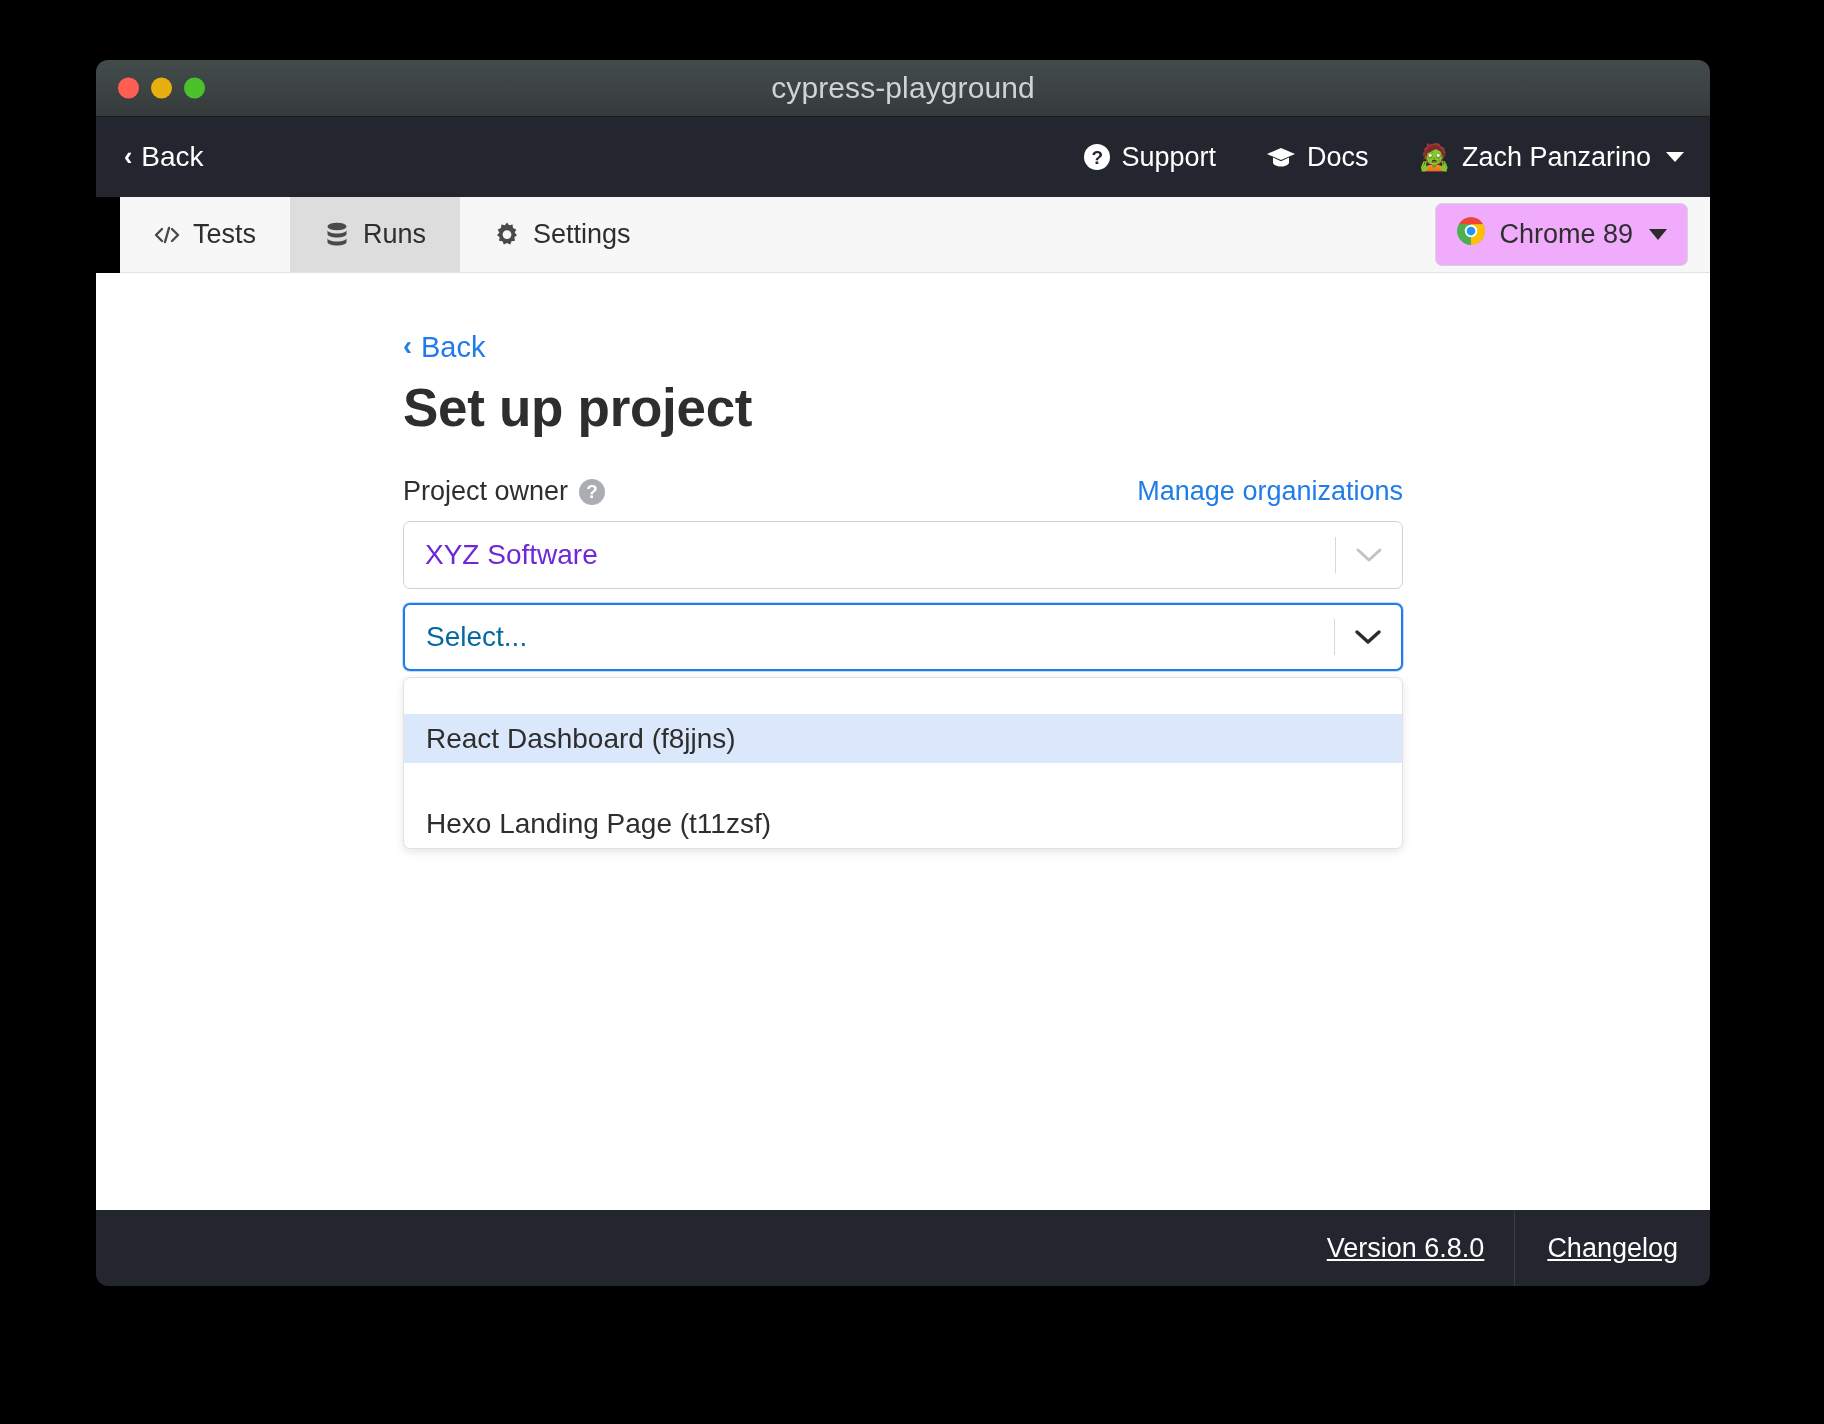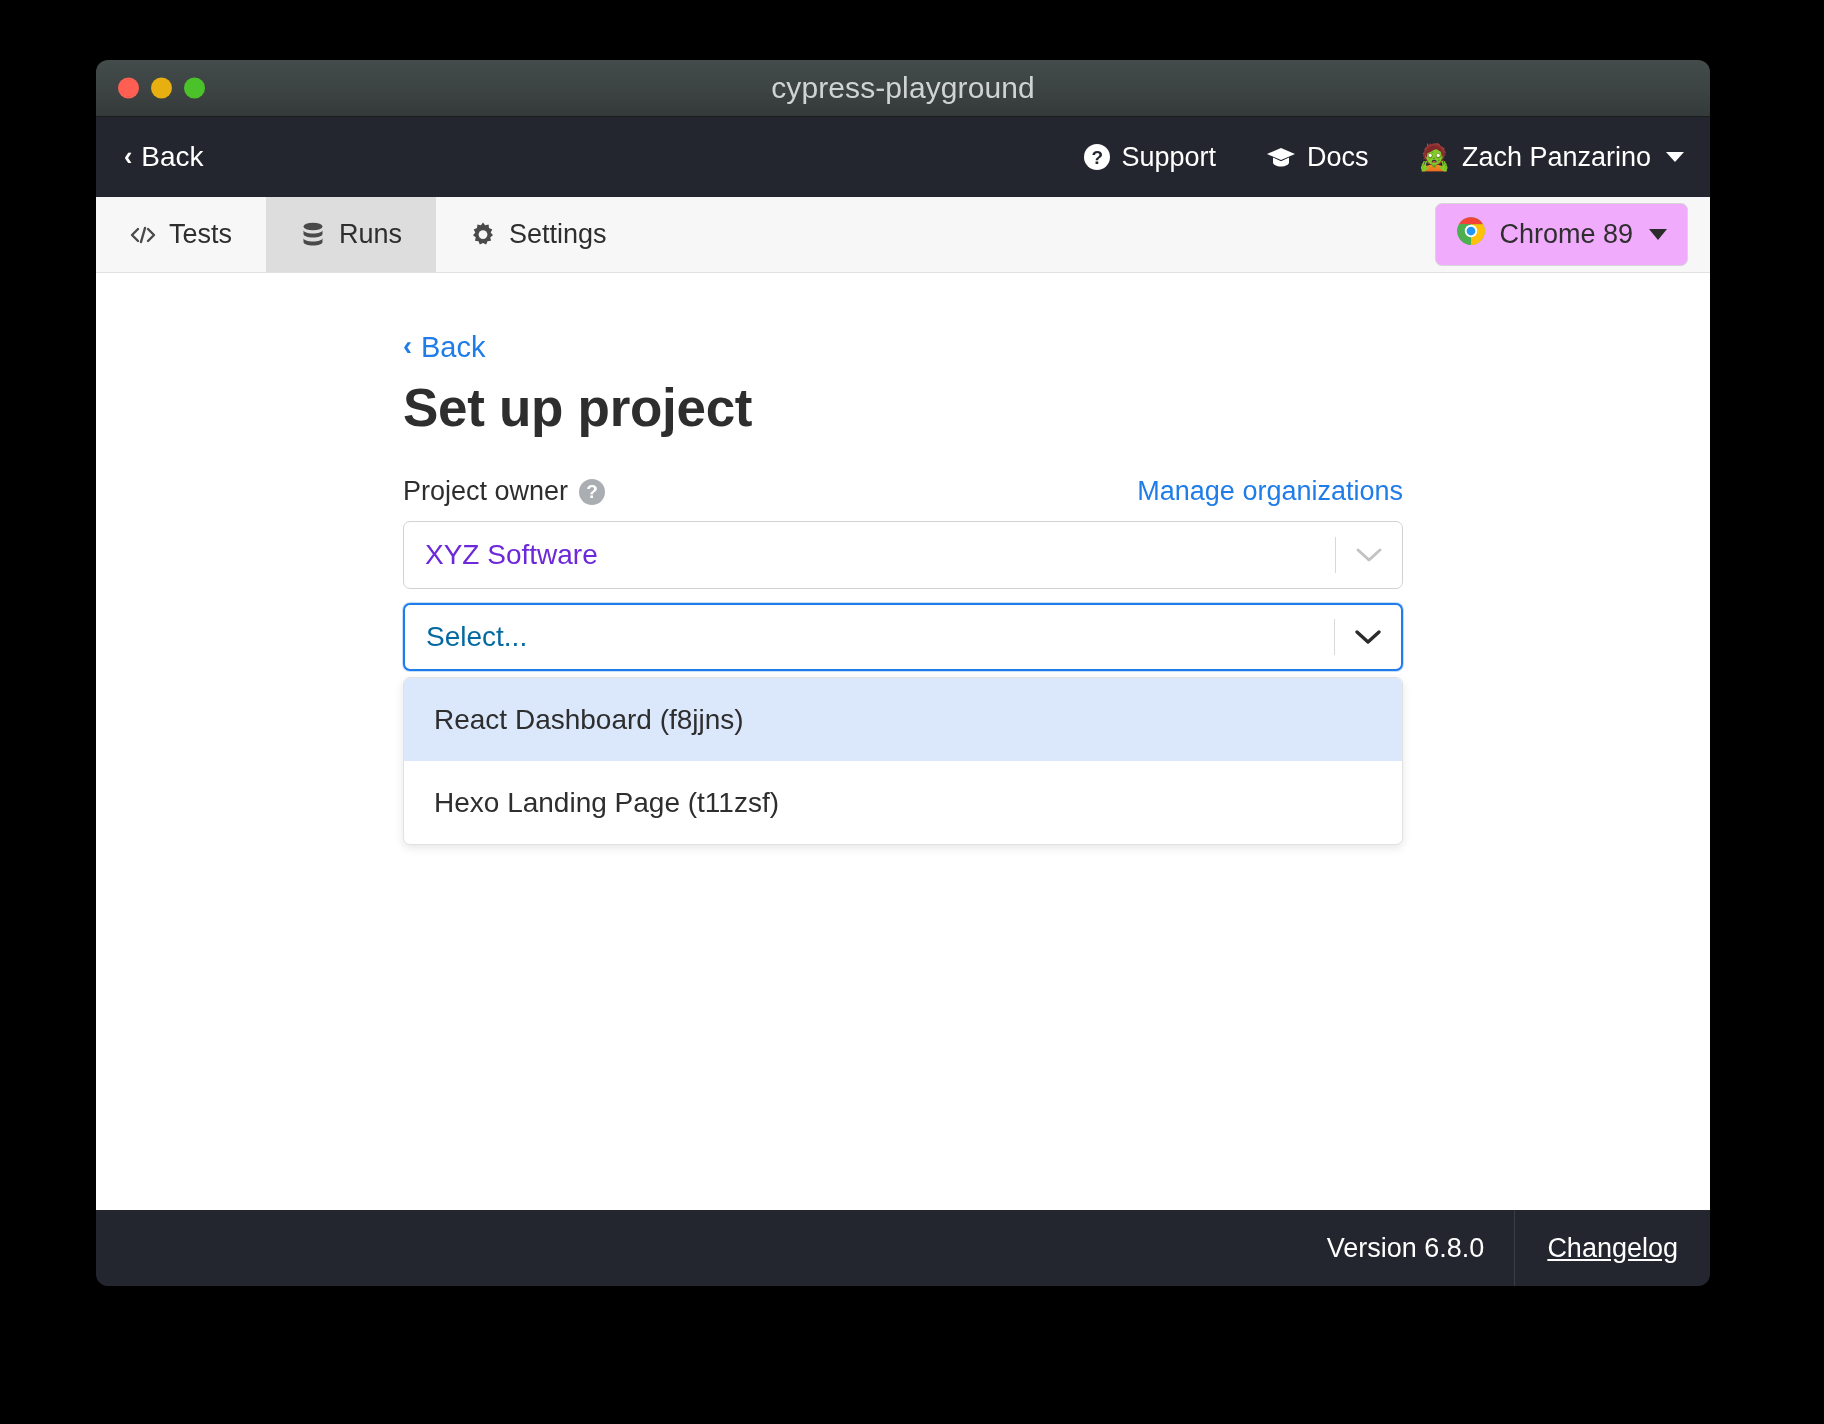--- a/index.html
+++ b/index.html
@@ -119,20 +119,21 @@
   }
 
   
   .tabbar {
     flex: 0 0 76px;
     background: #f7f7f7;
     border-bottom: 1px solid #e2e2e2;
     display: flex;
     align-items: stretch;
     padding-right: 22px;
+    margin-left: 24px;
   }
   .tab {
     display: flex;
     align-items: center;
     gap: 13px;
     padding: 0 34px;
     font-size: 27px;
     color: #2e2e2e;
     cursor: pointer;
     user-select: none;
@@ -269,45 +270,47 @@
   
   .dropdown-menu {
     margin-top: 6px;
     border: 1px solid #e1e1e1;
     border-radius: 7px;
     background: #ffffff;
     overflow: hidden;
     box-shadow: 0 3px 10px rgba(0,0,0,0.10);
   }
   .dropdown-option {
-    height: 83px;
-    display: flex;
-    align-items: center;
-    padding-left: 30px;
+    height: 49px;
+    display: flex;
+    align-items: center;
+    padding-left: 22px;
     font-size: 28px;
     color: #2e2e2e;
     cursor: pointer;
+    margin-top: 36px;
   }
   .dropdown-option.highlighted { background: #dbe7fb; }
 
   
   .footer {
     flex: 0 0 76px;
     background: #24262f;
     display: flex;
     align-items: stretch;
     justify-content: flex-end;
     color: #ffffff;
     font-size: 27px;
   }
   .footer-version {
     display: flex;
     align-items: center;
     padding: 17px 30px;
     border-right: 1px solid #3a3d46;
+    text-decoration: underline;
   }
   .footer-changelog {
     display: flex;
     align-items: center;
     padding: 16px 32px;
     cursor: pointer;
     text-decoration: underline;
   }
 </style>
 </head>

